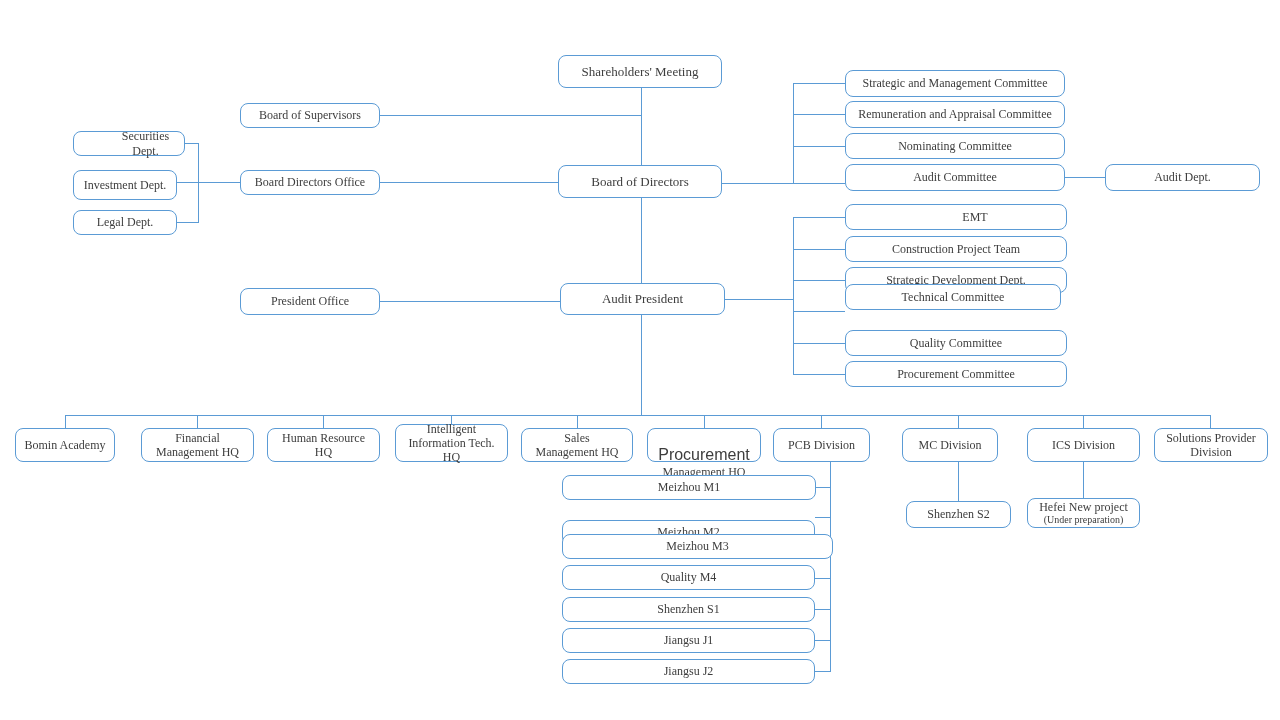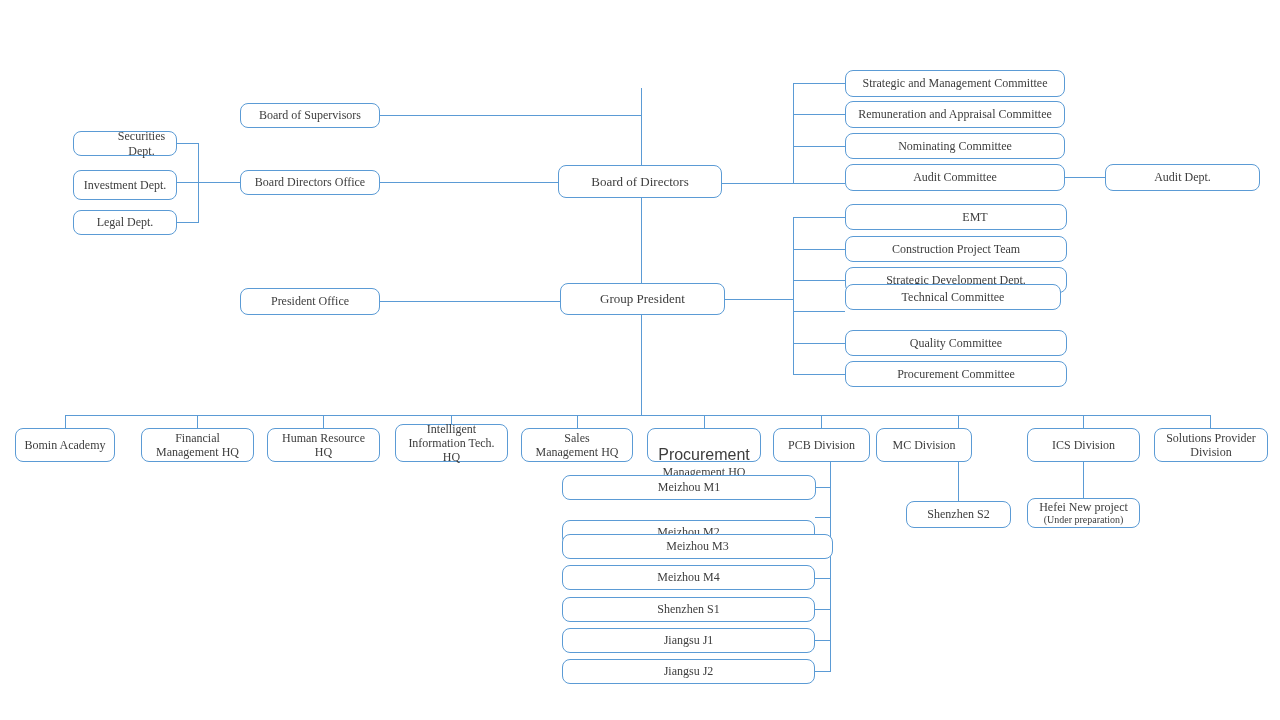--- a/index.html
+++ b/index.html
@@ -72,35 +72,36 @@
   <div class="h" style="left:815px; top:517px; width:15px;"></div>
   <div class="h" style="left:815px; top:547px; width:15px;"></div>
   <div class="h" style="left:815px; top:578px; width:15px;"></div>
   <div class="h" style="left:815px; top:609px; width:15px;"></div>
   <div class="h" style="left:815px; top:640px; width:15px;"></div>
   <div class="h" style="left:815px; top:671px; width:15px;"></div>
 
   <div class="v" style="left:958px;  top:462px; height:39px;"></div>
   <div class="v" style="left:1083px; top:462px; height:36px;"></div>
 
+  <div class="node lg" style="left:558px; top:55px; width:164px; height:33px;">Shareholders' Meeting</div>
   <div class="node" style="left:240px; top:103px; width:140px; height:25px;">Board of Supervisors</div>
-  <div class="node" style="left:73px; top:131px; width:104px; height:25px;padding-left:36px;">Securities Dept.</div>
+  <div class="node" style="left:73px; top:131px; width:112px; height:25px;padding-left:36px;">Securities Dept.</div>
   <div class="node" style="left:73px; top:170px; width:104px; height:30px;">Investment Dept.</div>
   <div class="node" style="left:73px; top:210px; width:104px; height:25px;">Legal Dept.</div>
   <div class="node" style="left:240px; top:170px; width:140px; height:25px;">Board Directors Office</div>
   <div class="node lg" style="left:558px; top:165px; width:164px; height:33px;">Board of Directors</div>
 
   <div class="node" style="left:845px; top:70px;  width:220px; height:27px;">Strategic and Management Committee</div>
   <div class="node" style="left:845px; top:101px; width:220px; height:27px;">Remuneration and Appraisal Committee</div>
   <div class="node" style="left:845px; top:133px; width:220px; height:26px;">Nominating Committee</div>
   <div class="node" style="left:845px; top:164px; width:220px; height:27px;">Audit Committee</div>
   <div class="node" style="left:1105px; top:164px; width:155px; height:27px;">Audit Dept.</div>
 
   <div class="node" style="left:240px; top:288px; width:140px; height:27px;">President Office</div>
-  <div class="node lg" style="left:560px; top:283px; width:165px; height:32px;">Group President</div>
+  <div class="node lg" style="left:560px; top:283px; width:165px; height:32px;">Audit President</div>
 
   <div class="node" style="left:845px; top:204px; width:222px; height:26px;padding-left:41px;">EMT</div>
   <div class="node" style="left:845px; top:236px; width:222px; height:26px;">Construction Project Team</div>
   <div class="node" style="left:845px; top:267px; width:222px; height:26px;">Strategic Development Dept.</div>
   <div class="node" style="left:845px; top:284px; width:216px; height:26px;">Technical Committee</div>
   <div class="node" style="left:845px; top:330px; width:222px; height:26px;">Quality Committee</div>
   <div class="node" style="left:845px; top:361px; width:222px; height:26px;">Procurement Committee</div>
 
   <div class="node" style="left:15px; top:428px; width:100px; height:34px;">Bomin Academy</div>
   <div class="node" style="left:141px; top:428px; width:113px; height:34px;">Financial
@@ -110,29 +111,29 @@
   <div class="node" style="left:395px; top:424px; width:113px; height:38px;">Intelligent
 Information Tech.
 HQ</div>
   <div class="node" style="left:521px; top:428px; width:112px; height:34px;">Sales
 Management HQ</div>
   <div class="node" style="left:647px; top:428px; width:114px; height:34px;">
     <span class="sans-line">Procurement</span>
     <span>Management HQ</span>
   </div>
   <div class="node" style="left:773px; top:428px; width:97px; height:34px;">PCB Division</div>
-  <div class="node" style="left:876px; top:428px; width:96px; height:34px;">MC Division</div>
+  <div class="node" style="left:902px; top:428px; width:96px; height:34px;">MC Division</div>
   <div class="node" style="left:1027px; top:428px; width:113px; height:34px;">ICS Division</div>
   <div class="node" style="left:1154px; top:428px; width:114px; height:34px;">Solutions Provider
 Division</div>
 
   <div class="node" style="left:562px; top:475px; width:254px; height:25px;">Meizhou M1</div>
   <div class="node" style="left:562px; top:504px; width:253px; height:25px;margin-top:16px;">Meizhou M2</div>
   <div class="node" style="left:562px; top:534px; width:271px; height:25px;">Meizhou M3</div>
-  <div class="node" style="left:562px; top:565px; width:253px; height:25px;">Meizhou M4</div>
+  <div class="node" style="left:562px; top:565px; width:253px; height:25px;">Quality M4</div>
   <div class="node" style="left:562px; top:597px; width:253px; height:25px;">Shenzhen S1</div>
   <div class="node" style="left:562px; top:628px; width:253px; height:25px;">Jiangsu J1</div>
   <div class="node" style="left:562px; top:659px; width:253px; height:25px;">Jiangsu J2</div>
 
   <div class="node" style="left:906px; top:501px; width:105px; height:27px;">Shenzhen S2</div>
   <div class="node" style="left:1027px; top:498px; width:113px; height:30px;">
     <span>Hefei New project</span>
     <span class="sub-line">(Under preparation)</span>
   </div>
 

